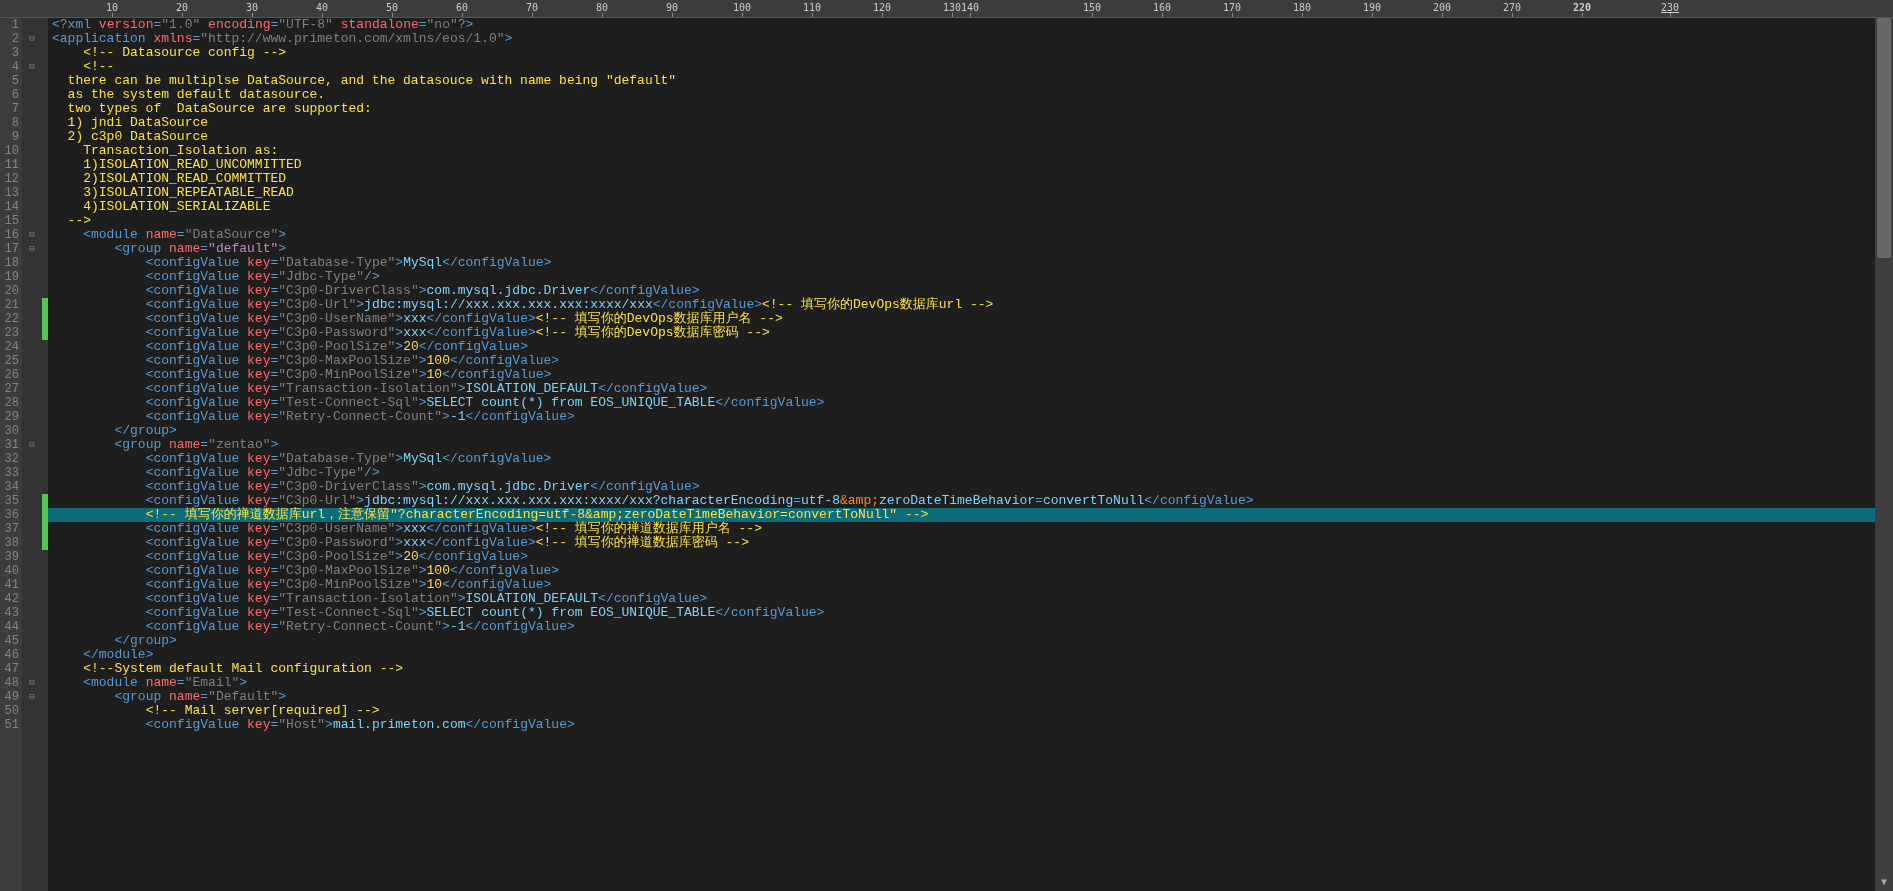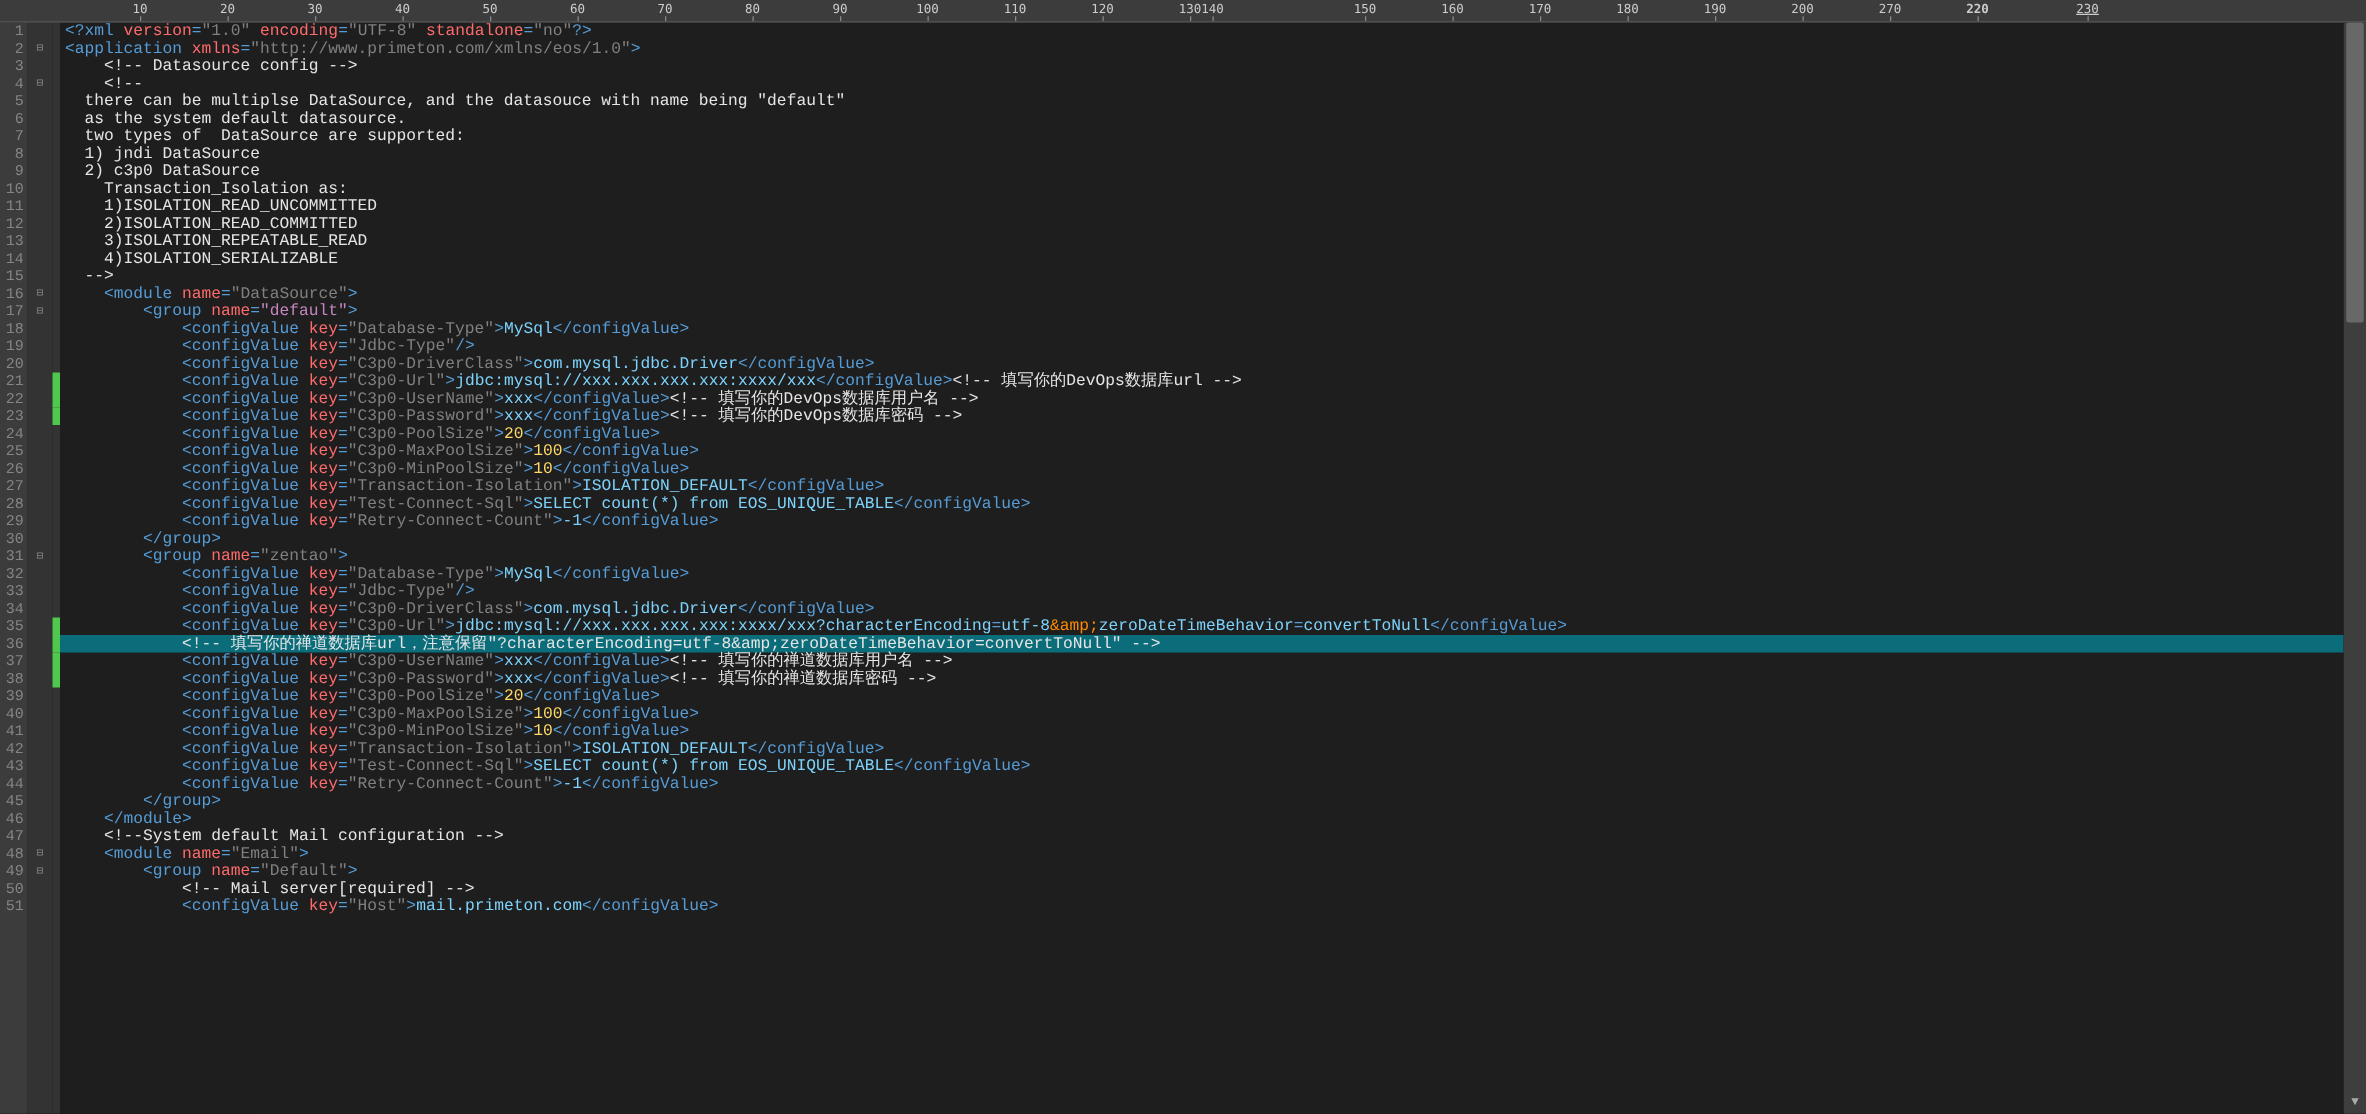--- a/index.html
+++ b/index.html
@@ -19,21 +19,21 @@
 .marker-col div { height:14px; }
 .marker-col .m { background:#4ec94e; }
 .code { flex:1; background:#1e1e1e; line-height:14px; white-space:pre; color:#d4d4d4; overflow:hidden; }
 .code .line { height:14px; padding-left:4px; }
 .code .line.highlight { background:#0b6c7a; }
 
 .pi { color:#569cd6;margin-top:16px; } 
 .att-n { color:#ff6b6b; }
 .str { color:#808080; }
 .tag { color:#569cd6; }
-.cmt { color:#e5e5e5; }
+.cmt { color:#fde047; }
 .txt { color:#7dd3fc; }
 .kw { color:#c586c0; }
 .num-lit { color:#ffd866; }
 .ent { color:#ff8c00; }
 .scrollbar { width:18px; background:#3e3e3e; flex-shrink:0; position:relative; }
 .scrollbar .thumb { position:absolute; top:0; left:2px; right:2px; height:240px; background:#686868; border-radius:2px; }
 .scrollbar .arrow { position:absolute; left:0; right:0; height:16px; text-align:center; color:#aaa; font-size:10px; line-height:16px; }
 .scrollbar .arrow.up { top:0; }
 .scrollbar .arrow.down { bottom:0; }
 </style>

